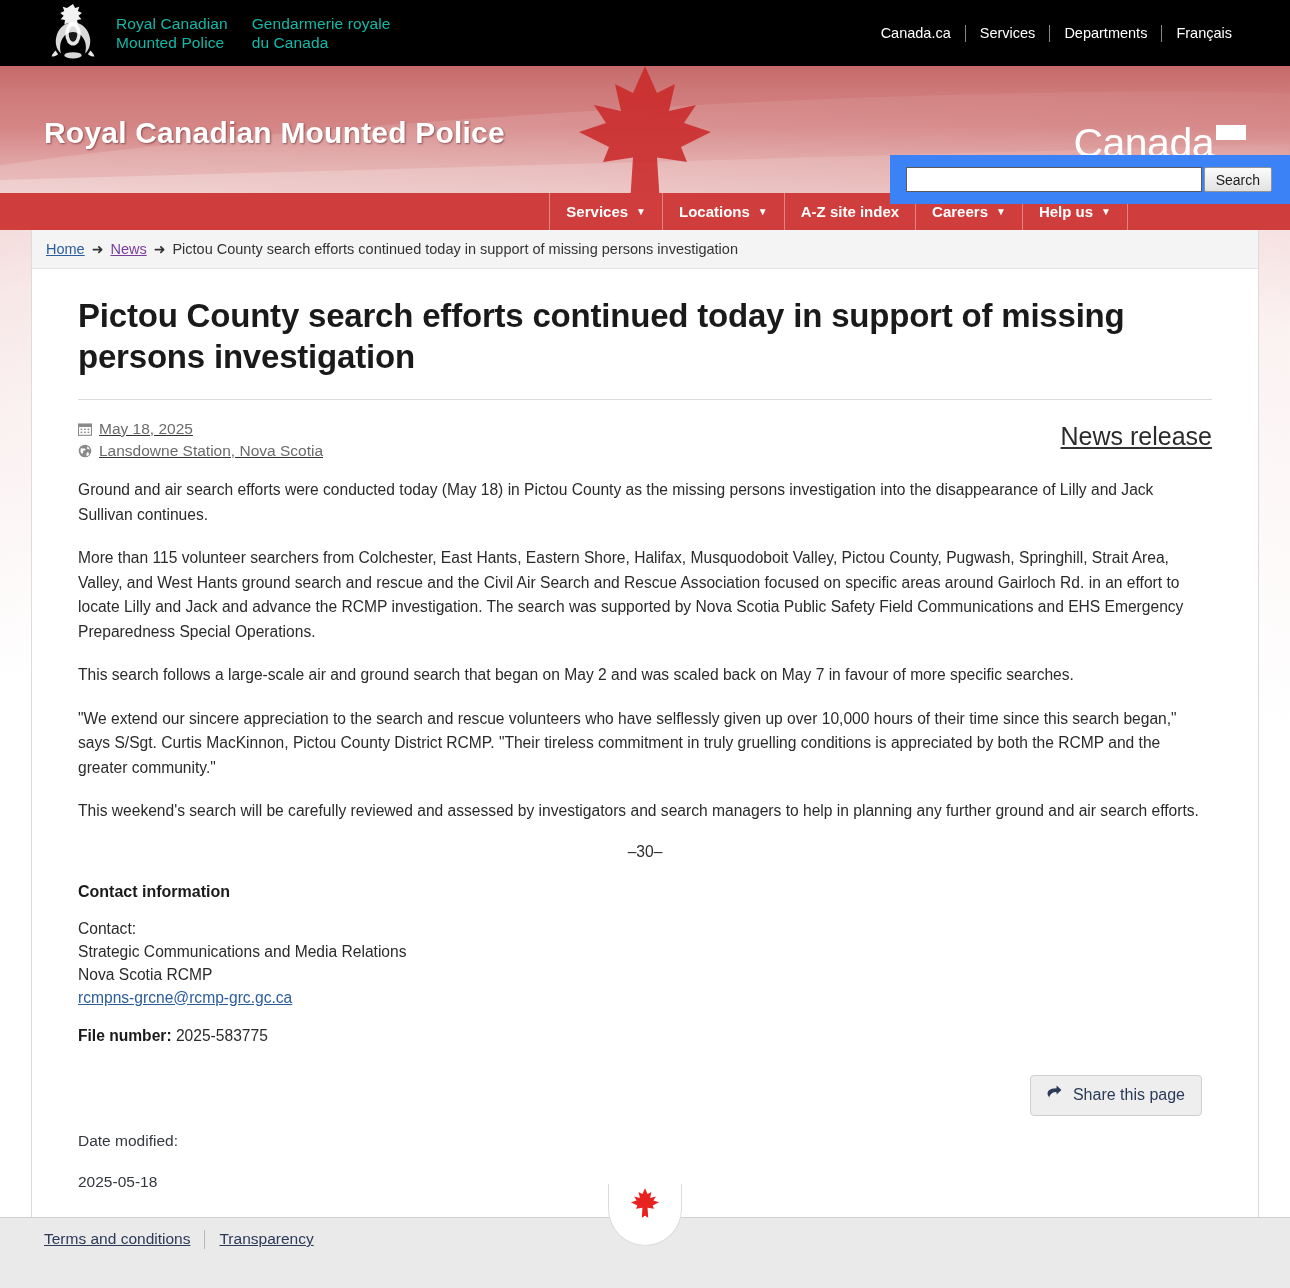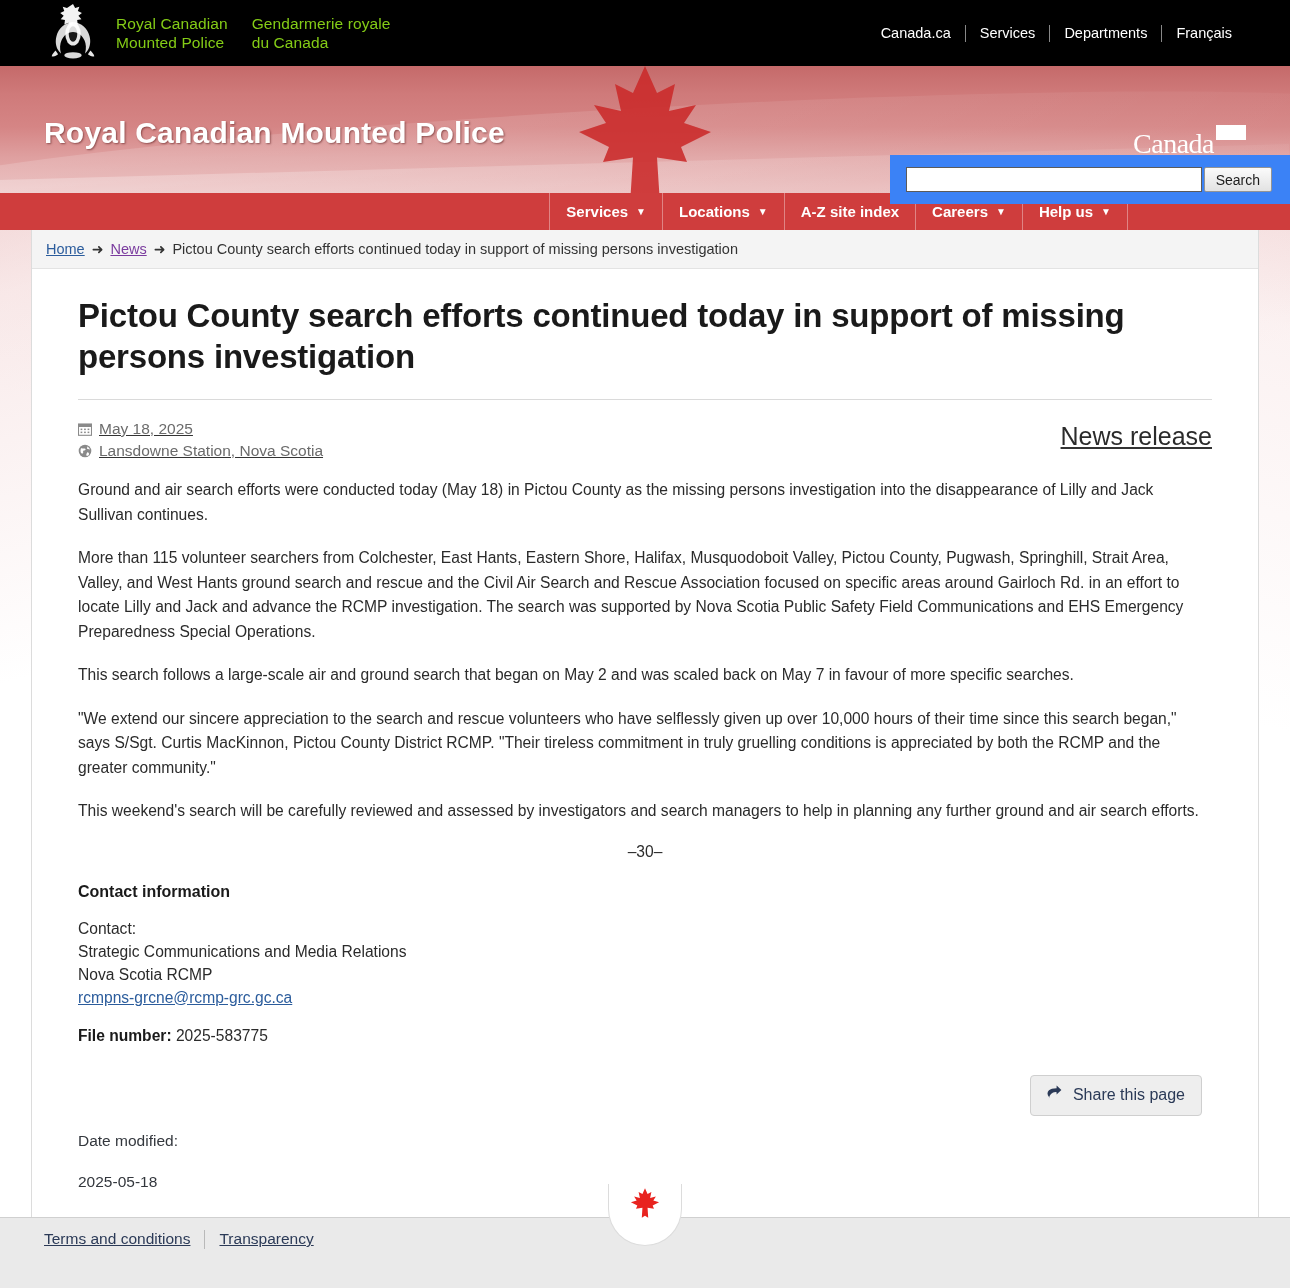--- a/index.html
+++ b/index.html
@@ -34,21 +34,21 @@
     align-items: center;
     padding-left: 42px;
   }
   .crest {
     width: 62px; height: 62px;
     margin-right: 12px;
     flex: 0 0 auto;
   }
   .rcmp-wordmark {
     display: flex;
-    color: #84cc16;
+    color: #14b8a6;
     font-size: 15.5px;
     line-height: 19px;
     letter-spacing: 0.1px;
   }
   .rcmp-wordmark .col { white-space: nowrap; }
   .rcmp-wordmark .col.en { margin-right: 24px; }
 
   .top-links {
     margin-left: auto;
     margin-right: 44px;
@@ -117,22 +117,22 @@
   .canada-wordmark {
     position: absolute;
     right: 44px;
     top: 98px;
     transform: translateY(-100%);
     display: flex;
     align-items: flex-start;
     color: #ffffff;
   }
   .canada-wordmark .word {
-    font-family: Liberation Serif, serif;
-    font-size: 28px;
+    font-family: Liberation Sans, sans-serif;
+    font-size: 41px;
     line-height: 41px;
     letter-spacing: -0.5px;
   }
   .flag-box {
     width: 30px; height: 15px;
     margin-left: 2px; margin-top: 2px;
     position: relative;
   }
 
   

